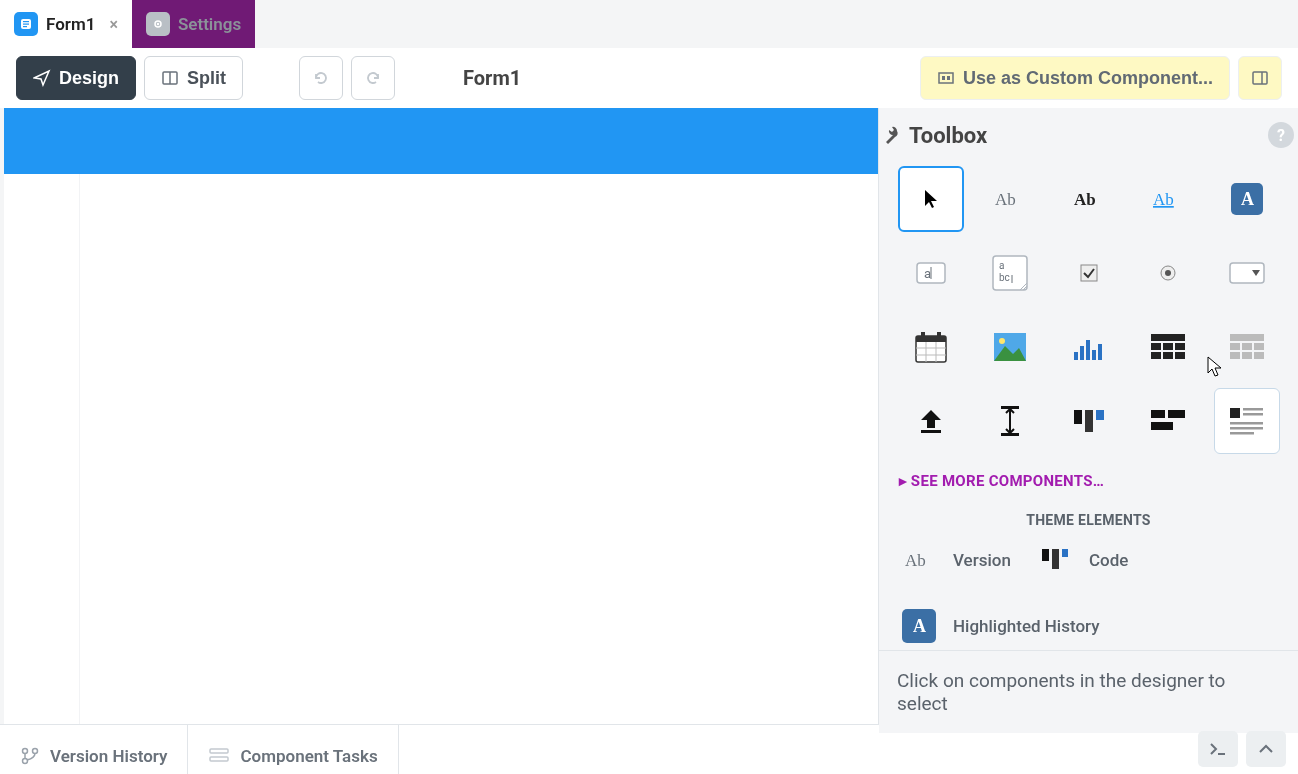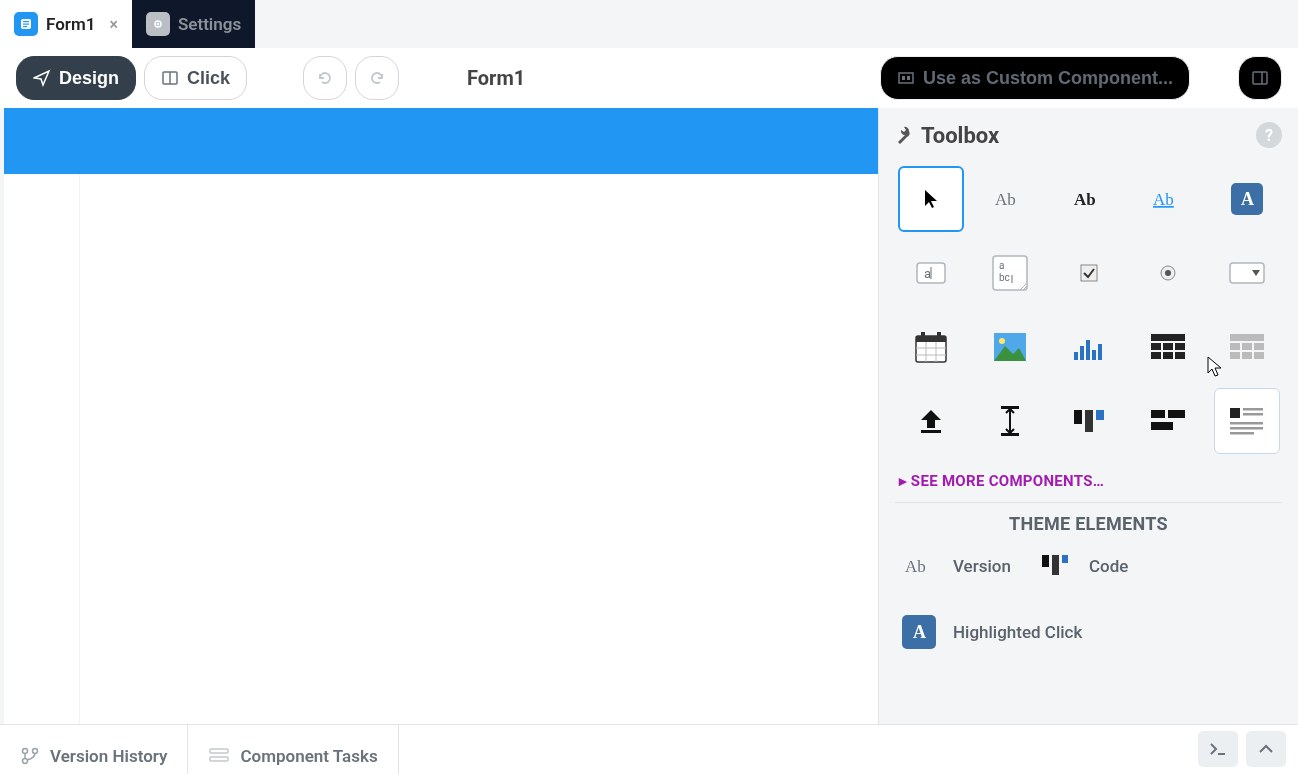--- a/index.html
+++ b/index.html
@@ -24,21 +24,21 @@
   padding: 0 14px;
   font-size: 17px;
   font-weight: 600;
   cursor: pointer;
 }
 .tab.active {
   background: #fff;
   color: #222;
 }
 .tab.inactive {
-  background: #0f172a;
+  background: #701a75;
   color: #8b9299;
 }
 .tab-icon {
   width: 24px; height: 24px;
   border-radius: 5px;
   display: flex; align-items: center; justify-content: center;
 }
 .tab-icon.form { background: #2196f3; }
 .tab-icon.settings { background: #b9bfc5; }
 .tab-close { color: #999; font-size: 16px; margin-left: 6px; }
@@ -49,21 +49,21 @@
   align-items: center;
   padding: 0 16px;
   gap: 8px;
 }
 .btn {
   height: 44px;
   display: flex;
   align-items: center;
   gap: 8px;
   padding: 0 16px;
-  border-radius: 18px;
+  border-radius: 6px;
   font-size: 18px;
   font-weight: 600;
   border: 1.5px solid #d1d6db;
   background: #fff;
   color: #4a5159;
   cursor: pointer;
 }
 .btn.primary {
   background: #333f4a;
   color: #fff;
@@ -71,24 +71,23 @@
 }
 .btn.icon-only { width: 44px; padding: 0; justify-content: center; }
 .toolbar-title {
   margin-left: 60px;
   font-size: 20px;
   font-weight: 700;
   color: #444;
 }
 .spacer { flex: 1; }
 .btn.light {
-  background: #000000;
+  background: #fef9c3;
   border-color: #eceff1;
   color: #616a74;
-  margin-left: 40px;
 }
 
 .main {
   display: flex;
   height: 616px;
 }
 .left-strip { width: 4px; background: #f4f5f6; }
 .canvas-wrap {
   flex: 1;
   display: flex;
@@ -109,21 +108,21 @@
 .sidebar {
   width: 420px;
   background: #f4f5f7;
   border-left: 1px solid #e1e5e9;
   display: flex;
   flex-direction: column;
 }
 .sidebar-header {
   display: flex;
   align-items: center;
-  padding: 14px 16px 10px;
+  padding: 14px 4px 10px;
 }
 .sidebar-title {
   font-size: 22px;
   font-weight: 700;
   color: #444;
 }
 .help-icon {
   margin-left: auto;
   width: 26px; height: 26px;
   border-radius: 50%;
@@ -158,21 +157,21 @@
   font-size: 15px;
   font-weight: 700;
   color: #a21caf;
   cursor: pointer;
   letter-spacing: 0.3px;
 }
 .see-more::before { content: "▸ "; }
 .divider { height: 1px; background: #e1e5e9; margin: 2px 16px; }
 .section-title {
   text-align: center;
-  font-size: 18px;
+  font-size: 14px;
   font-weight: 700;
   color: #5a626b;
   padding: 8px 0;
   letter-spacing: 0.3px;
 }
 .theme-row {
   display: flex;
   gap: 24px;
   padding: 4px 20px;
   align-items: center;
@@ -257,21 +256,21 @@
     <svg width="18" height="18" viewBox="0 0 18 18">
         <path d="M1 9 L16 2 L10 16 L8 10 Z" fill="none" stroke="#fff" stroke-width="1.5"></path>
       </svg>
     <span>Design</span>
   </button>
   <button class="btn">
     <svg width="18" height="18" viewBox="0 0 18 18">
         <rect x="2" y="3" width="14" height="12" rx="1" fill="none" stroke="#6a727b" stroke-width="1.5"></rect>
         <line x1="9" y1="3" x2="9" y2="15" stroke="#6a727b" stroke-width="1.5"></line>
       </svg>
-    <span>Click</span>
+    <span>Split</span>
   </button>
   <div style="width:40px"></div>
   <button class="btn icon-only">
     <svg width="18" height="18" viewBox="0 0 18 18">
         <path d="M 4 9 A 5 5 0 1 1 6 13" fill="none" stroke="#c3c9cf" stroke-width="1.8"></path>
         <path d="M4 5 L4 9 L8 9" fill="none" stroke="#c3c9cf" stroke-width="1.8"></path>
       </svg>
   </button>
   <button class="btn icon-only">
     <svg width="18" height="18" viewBox="0 0 18 18">
@@ -498,24 +497,25 @@
       </div>
     </div>
     <div class="theme-row" style="margin-top:18px">
       <div class="theme-item">
         <div class="theme-icon">
           <svg width="38" height="38">
               <rect x="2" y="2" width="34" height="34" rx="5" fill="#3b6fa5"></rect>
               <text x="13" y="25" font-size="18" fill="#fff" font-family="serif" font-weight="600">A</text>
             </svg>
         </div>
-        <span>Highlighted Click</span>
-      </div>
-    </div>
-
+        <span>Highlighted History</span>
+      </div>
+    </div>
+
+    <div class="property-hint">Click on components in the designer to select</div>
   </div>
 </div>
 
 <div class="statusbar">
   <div class="status-item">
     <svg width="20" height="20" viewBox="0 0 20 20">
         <circle cx="5" cy="5" r="2.5" fill="none" stroke="#9aa2ab" stroke-width="1.5"></circle>
         <circle cx="5" cy="15" r="2.5" fill="none" stroke="#9aa2ab" stroke-width="1.5"></circle>
         <circle cx="15" cy="5" r="2.5" fill="none" stroke="#9aa2ab" stroke-width="1.5"></circle>
         <path d="M5 7 L5 13 M15 7 Q15 12 7 14" fill="none" stroke="#9aa2ab" stroke-width="1.5"></path>

